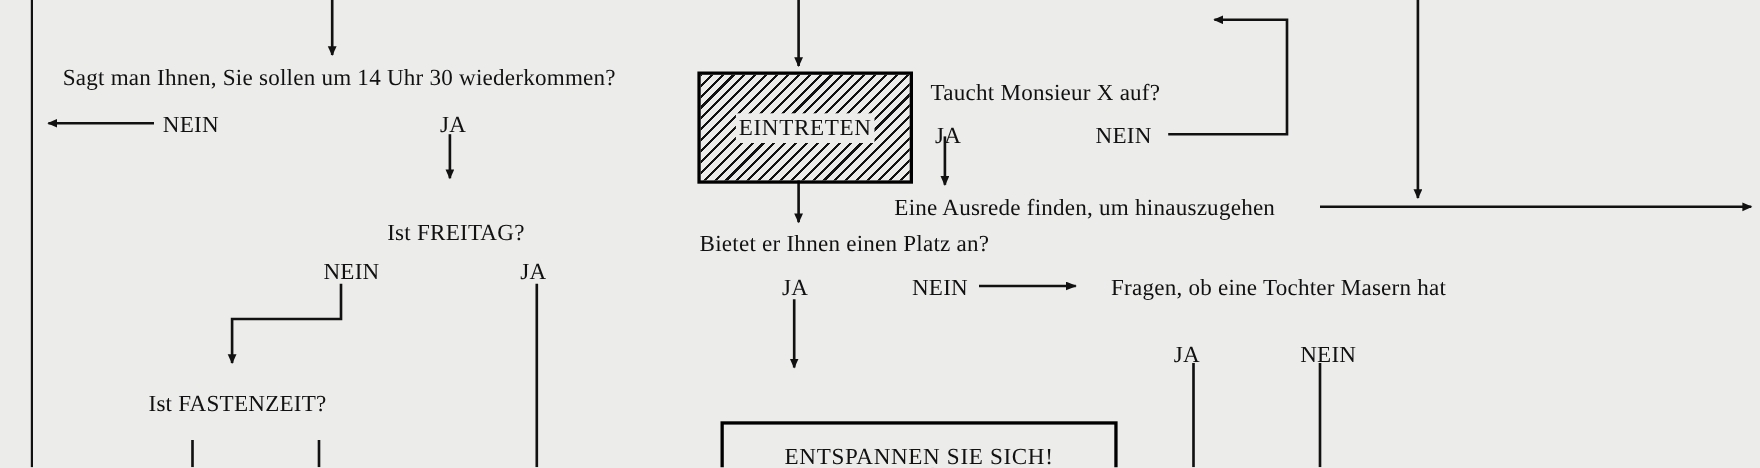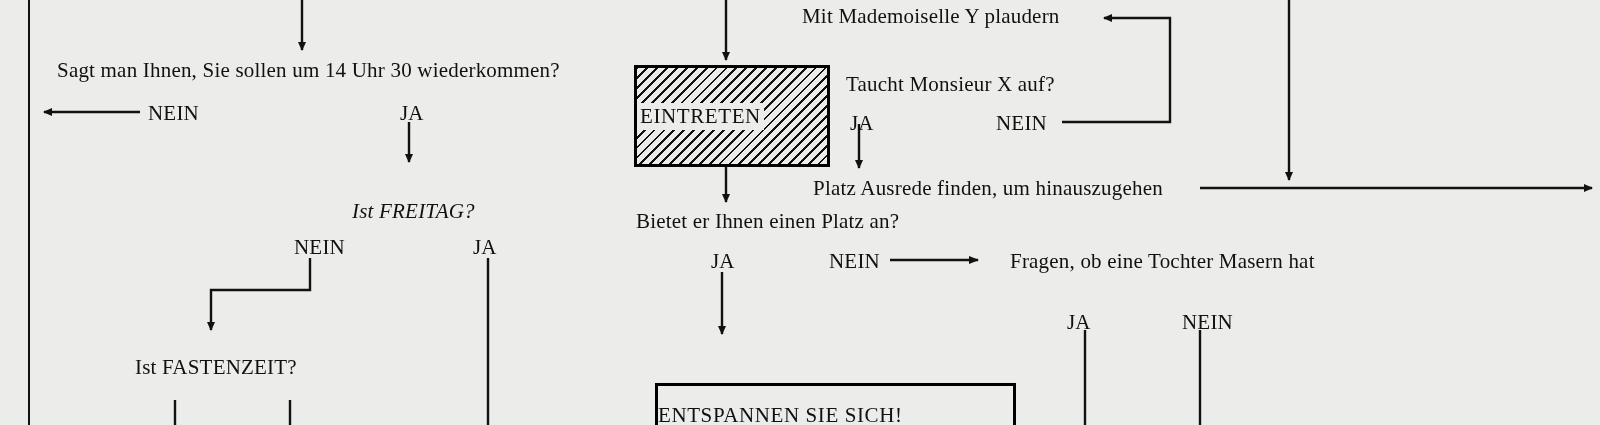--- a/index.html
+++ b/index.html
@@ -22,21 +22,21 @@
     font-size: 21px;
     line-height: 1;
     letter-spacing: 0.2px;
   }
   .box {
     position: absolute;
     border: 3px solid #000;
     background: #ececeb;
     display: flex;
     align-items: center;
-    justify-content: flex-start;
+    justify-content: center;
     font-size: 21px;
     letter-spacing: 0.6px;
   }
   .box.hatched {
     background:
       repeating-linear-gradient(
         -45deg,
         #ececeb 0px,
         #ececeb 5px,
         #111 5px,
@@ -116,39 +116,38 @@
 
       <line x1="726" y1="399" x2="726" y2="425"></line>
 
       <line x1="848" y1="425" x2="848" y2="408" marker-end="url(#arrow)"></line>
     </g>
   </svg>
 
   <div class="label" style="left:57px; top:60px;">Sagt man Ihnen, Sie sollen um 14 Uhr 30 wiederkommen?</div>
   <div class="label" style="left:148px; top:103px;">NEIN</div>
   <div class="label" style="left:400px; top:103px;">JA</div>
-  <div class="label" style="left:352px; top:201px;font-style:italic;">Ist FREITAG?</div>
+  <div class="label" style="left:352px; top:201px;">Ist FREITAG?</div>
   <div class="label" style="left:294px; top:237px;">NEIN</div>
   <div class="label" style="left:473px; top:237px;">JA</div>
   <div class="label" style="left:135px; top:357px;">Ist FASTENZEIT?</div>
 
   <div class="box hatched" style="left:634px; top:65px; width:190px; height:96px;">
     <span class="box-text">EINTRETEN</span>
   </div>
 
   <div class="label" style="left:636px; top:211px;">Bietet er Ihnen einen Platz an?</div>
   <div class="label" style="left:711px; top:251px;">JA</div>
   <div class="label" style="left:829px; top:251px;">NEIN</div>
   <div class="label" style="left:1010px; top:251px;">Fragen, ob eine Tochter Masern hat</div>
 
-  <div class="label" style="left:802px; top:6px;">Mit Mademoiselle Y plaudern</div>
   <div class="label" style="left:846px; top:74px;">Taucht Monsieur X auf?</div>
   <div class="label" style="left:850px; top:113px;">JA</div>
   <div class="label" style="left:996px; top:113px;">NEIN</div>
-  <div class="label" style="left:813px; top:178px;">Platz Ausrede finden, um hinauszugehen</div>
+  <div class="label" style="left:813px; top:178px;">Eine Ausrede finden, um hinauszugehen</div>
 
   <div class="label" style="left:1067px; top:312px;">JA</div>
   <div class="label" style="left:1182px; top:312px;">NEIN</div>
 
   <div class="box" style="left:655px; top:340px; width:355px; height:58px;margin-top:43px;">
     <span class="box-text">ENTSPANNEN SIE SICH!</span>
   </div>
 
 </div>
 

